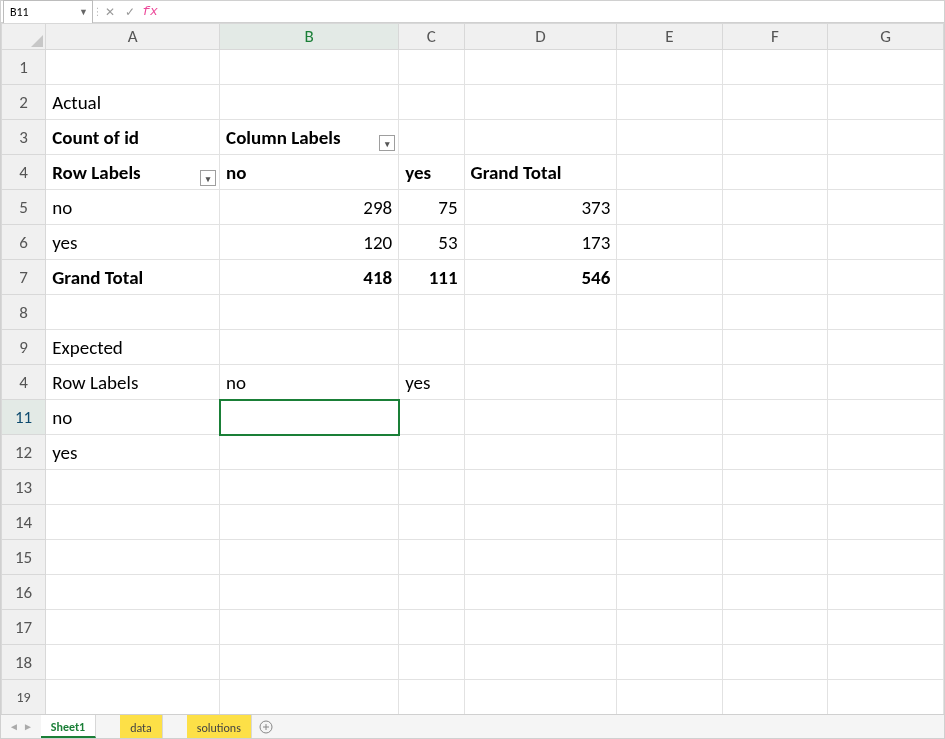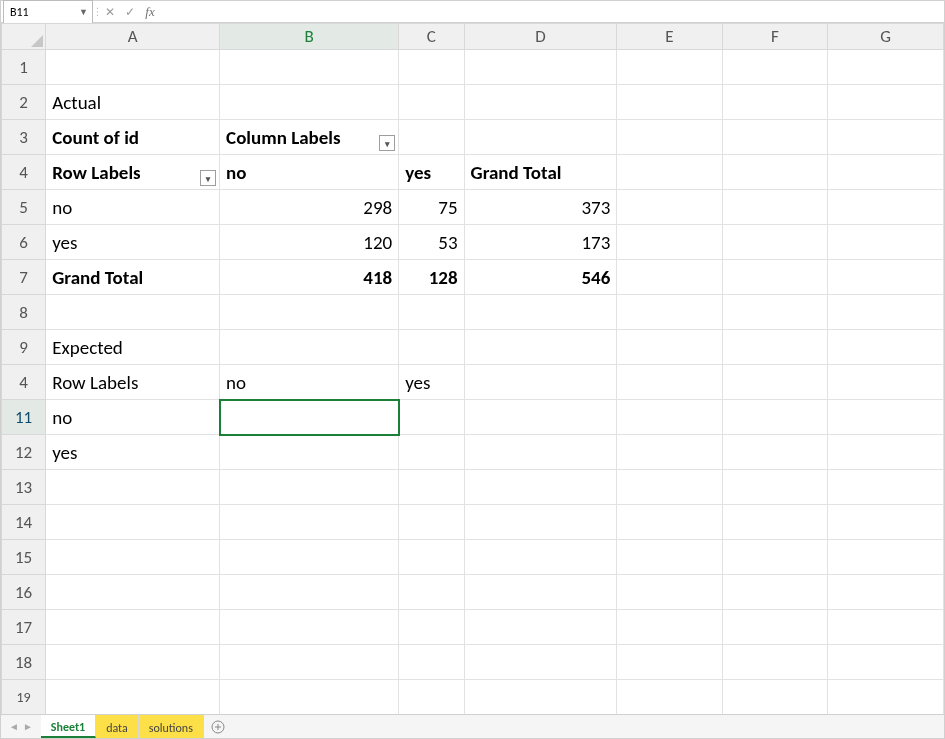--- a/index.html
+++ b/index.html
@@ -41,21 +41,21 @@
     background: #fff;
   }
   .name-box .caret { font-size: 9px; color: #666; }
   .fb-divider { width:5px; height:20px; display:flex; align-items:center; justify-content:center; color:#bbb; font-size:10px; }
   .fb-btn {
     width: 20px; height: 20px;
     display: flex; align-items: center; justify-content: center;
     color: #999;
     font-size: 12px;
   }
-  .fb-btn.fx { font-style: italic; font-family: Liberation Serif, serif; color:#737373; font-size:13px;}
+  .fb-btn.fx { font-style: italic; font-family: Liberation Mono, monospace; color:#ec4899; font-size:13px;}
   .fb-input {
     flex: 1;
     border: none;
     outline: none;
     height: 20px;
     padding: 0 6px;
     font-size: 12px;
   }
   
   .grid-wrap {
@@ -146,21 +146,21 @@
     font-size: 12px;
   }
   .tab-nav {
     display: flex;
     align-items: center;
     gap: 4px;
     padding: 0 8px;
     color: #aaa;
   }
   .tab-nav span { font-size: 10px; }
-  .tabs { display: flex; align-items: stretch; }
+  .tabs { display: flex; align-items: stretch; gap: 24px; }
   .tab {
     padding: 3px 10px 0 10px;
     border-right: 1px solid #d7d7d7;
     background: #fde047;
     color: #444;
     display: flex;
     align-items: center;
   }
   .tab.active {
     background: #fff;
@@ -432,21 +432,21 @@
                 <span>Grand Total</span>
               </div>
             </td>
           <td class="pivot-cell">
               <div class="cell bold num">
                 <span>418</span>
               </div>
             </td>
           <td class="pivot-cell">
               <div class="cell bold num">
-                <span>128</span>
+                <span>111</span>
               </div>
             </td>
           <td class="pivot-cell">
               <div class="cell bold num">
                 <span>546</span>
               </div>
             </td>
           <td>
               <div class="cell"></div>
             </td>

